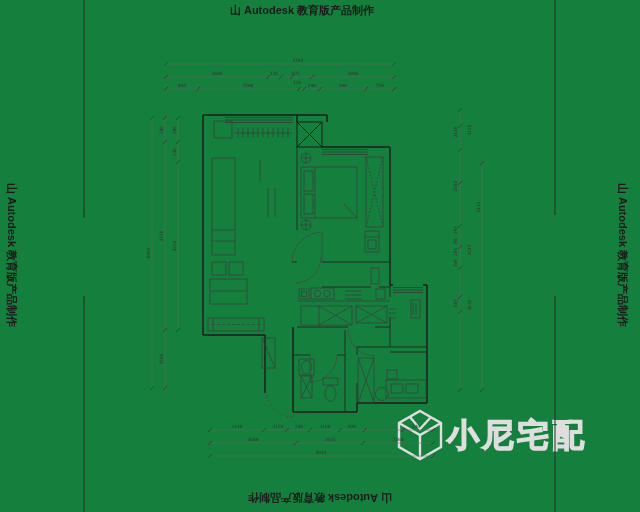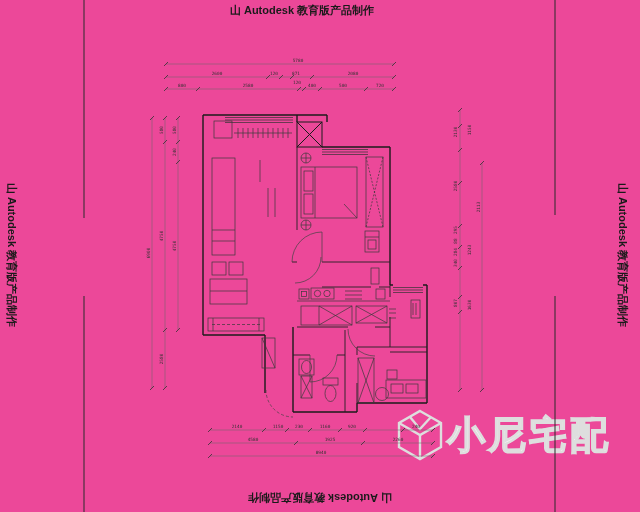--- a/index.html
+++ b/index.html
@@ -1,24 +1,24 @@
 <!DOCTYPE html>
 <html><head>
 <meta charset="utf-8">
 <style>
   html,body{margin:0;padding:0;background:#fff;}
-  #screen{position:relative;width:640px;height:512px;background:#ec4899;overflow:hidden;
+  #screen{position:relative;width:640px;height:512px;background:#15803d;overflow:hidden;
           font-family:"Liberation Sans",sans-serif;}
   .wm{position:absolute;color:#1a1a1a;font-weight:bold;font-size:11px;white-space:nowrap;z-index:3;}
   .wm-top{left:302px;top:3px;transform:translateX(-50%);}
   .wm-left{left:11px;top:255px;transform:translate(-50%,-50%) rotate(90deg);}
   .wm-right{left:622px;top:255px;transform:translate(-50%,-50%) rotate(90deg);}
   .wm-bottom{left:320px;top:497px;transform:translate(-50%,-50%) rotate(180deg);}
   #vendor-watermark{position:absolute;left:396px;top:408px;display:flex;align-items:center;gap:3px;z-index:1;}
-  #vendor-watermark .vtext{font-size:38px;font-weight:bold;letter-spacing:3px;color:#fbfbfb;
+  #vendor-watermark .vtext{font-size:32px;font-weight:bold;letter-spacing:3px;color:#fbfbfb;
       -webkit-text-stroke:1.4px #dedede;white-space:nowrap;line-height:52px;}
   svg.plan{position:absolute;left:0;top:0;z-index:2;}
   text{font-family:"DejaVu Sans Mono","Liberation Sans",monospace;fill:#333;}
   .dimtxt{font-size:4.4px;}
 </style>
 </head>
 <body>
 
 <div id="screen">
 

